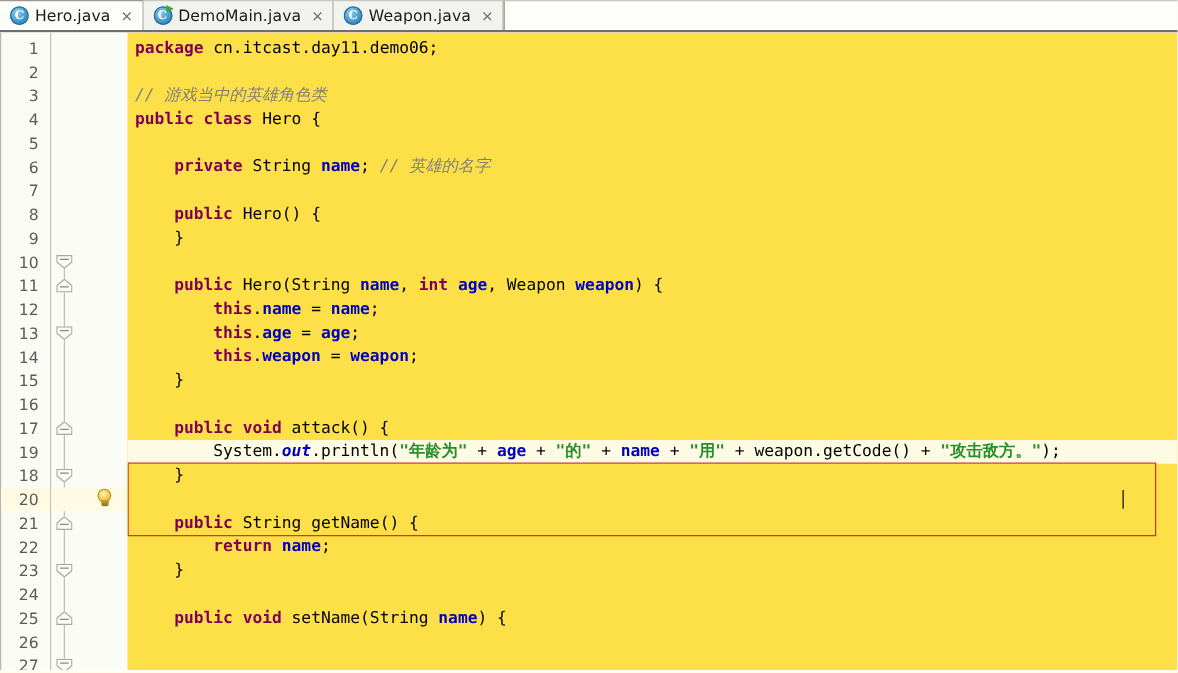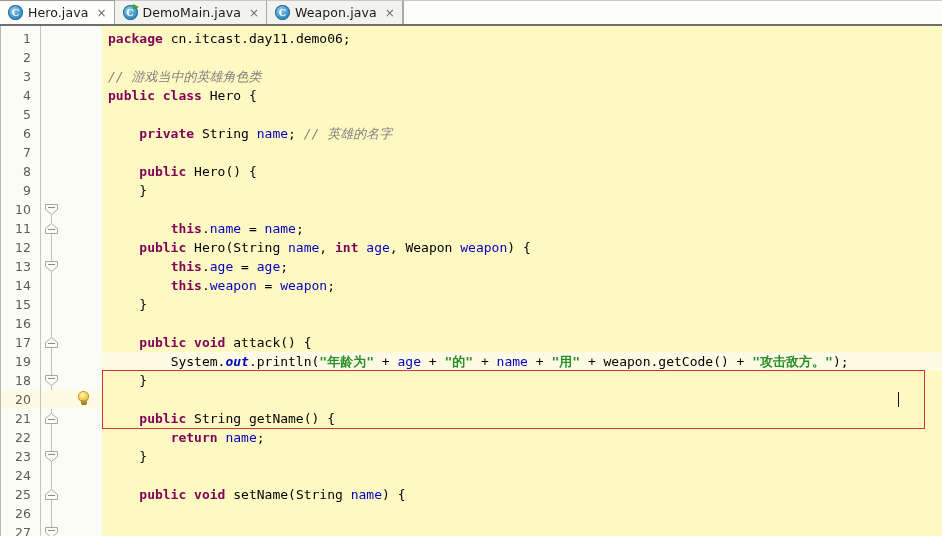--- a/index.html
+++ b/index.html
@@ -140,21 +140,21 @@
     flex: 0 0 40px;
     background: #fcfcf6;
     position: relative;
     padding-top: 3px;
     box-sizing: border-box;
   }
   #code-area {
     flex: 1 1 auto;
     position: relative;
     padding-top: 3px;
-    background: #fef9c3;
+    background: #fde047;
     overflow: hidden;
   }
 
   .ln {
     height: 19px;
     line-height: 19px;
     font-family: "DejaVu Sans", sans-serif;
     font-size: 12.5px;
     color: #5c5c5c;
     padding-right: 9px;
@@ -252,21 +252,21 @@
     position: absolute;
     border: 1px solid #d6352f;
     box-sizing: border-box;
     pointer-events: none;
   }
 
   
   .kw   { color: #7f0055; font-weight: bold; }
   .cmt  { color: #7f7f7f; font-style: italic; }
   .str  { color: #2a8f2a; font-weight: bold; }
-  .fld  { color: #0000c0; font-weight: normal; }
+  .fld  { color: #0000c0; font-weight: bold; }
   .stat { color: #0000c0; font-weight: bold; font-style: italic; margin-top: 39px; }
   .pln  { color: #000000; }
 </style>
 </head>
 <body>
 
 <div id="app">
 
   <div id="tabbar">
     <div id="tabbar-strip">
@@ -466,22 +466,22 @@
     <div class="code-row"><span class="kw">package</span> <span class="pln">cn</span>.<span class="pln">itcast</span>.<span class="pln">day11</span>.<span class="pln">demo06</span>;</div>
         <div class="code-row">&nbsp;</div>
         <div class="code-row"><span class="cmt">// 游戏当中的英雄角色类</span></div>
         <div class="code-row"><span class="kw">public</span> <span class="kw">class</span> <span class="pln">Hero</span> {</div>
         <div class="code-row">&nbsp;</div>
         <div class="code-row">    <span class="kw">private</span> <span class="pln">String</span> <span class="fld">name</span>; <span class="cmt">// 英雄的名字</span></div>
         <div class="code-row">&nbsp;</div>
         <div class="code-row">    <span class="kw">public</span> <span class="pln">Hero</span>() {</div>
         <div class="code-row">    }</div>
         <div class="code-row">&nbsp;</div>
+        <div class="code-row">    <span class="kw">public</span> <span class="pln">Hero</span>(<span class="pln">String</span> <span class="fld">name</span>, <span class="kw">int</span> <span class="fld">age</span>, <span class="pln">Weapon</span> <span class="fld">weapon</span>) {</div>
         <div class="code-row">        <span class="kw">this</span>.<span class="fld">name</span> = <span class="fld">name</span>;</div>
-        <div class="code-row">    <span class="kw">public</span> <span class="pln">Hero</span>(<span class="pln">String</span> <span class="fld">name</span>, <span class="kw">int</span> <span class="fld">age</span>, <span class="pln">Weapon</span> <span class="fld">weapon</span>) {</div>
         <div class="code-row">        <span class="kw">this</span>.<span class="fld">age</span> = <span class="fld">age</span>;</div>
         <div class="code-row">        <span class="kw">this</span>.<span class="fld">weapon</span> = <span class="fld">weapon</span>;</div>
         <div class="code-row">    }</div>
         <div class="code-row">&nbsp;</div>
         <div class="code-row">    <span class="kw">public</span> <span class="kw">void</span> <span class="pln">attack</span>() {</div>
         <div class="code-row hl">        <span class="pln">System</span>.<span class="stat">out</span>.<span class="pln">println</span>(<span class="str">"年龄为"</span> + <span class="fld">age</span> + <span class="str">"的"</span> + <span class="fld">name</span> + <span class="str">"用"</span> + <span class="pln">weapon</span>.<span class="pln">getCode</span>() + <span class="str">"攻击敌方。"</span>);</div>
         <div class="code-row">    }</div>
         <div class="code-row">&nbsp;</div>
         <div class="code-row">    <span class="kw">public</span> <span class="pln">String</span> <span class="pln">getName</span>() {</div>
         <div class="code-row">        <span class="kw">return</span> <span class="fld">name</span>;</div>

